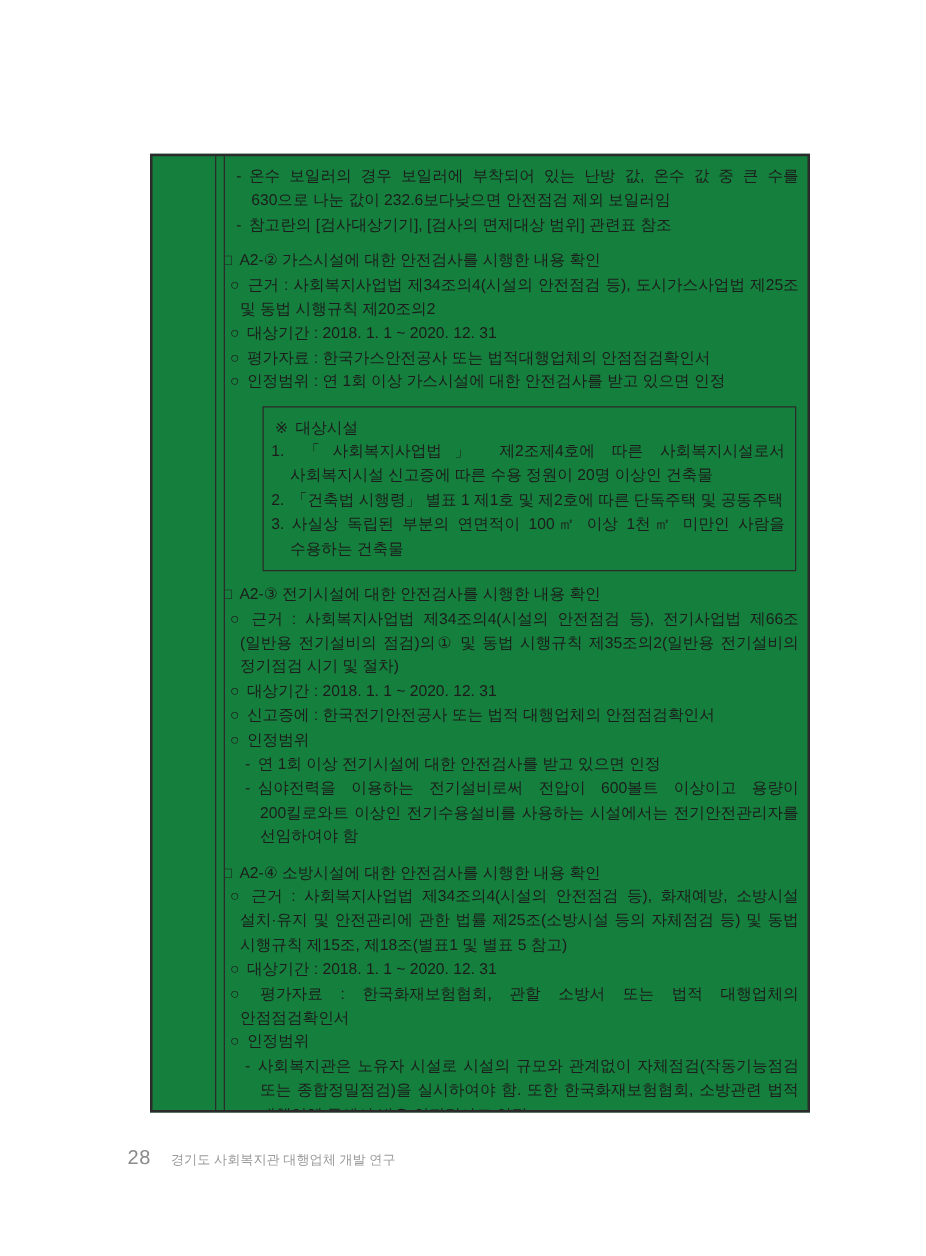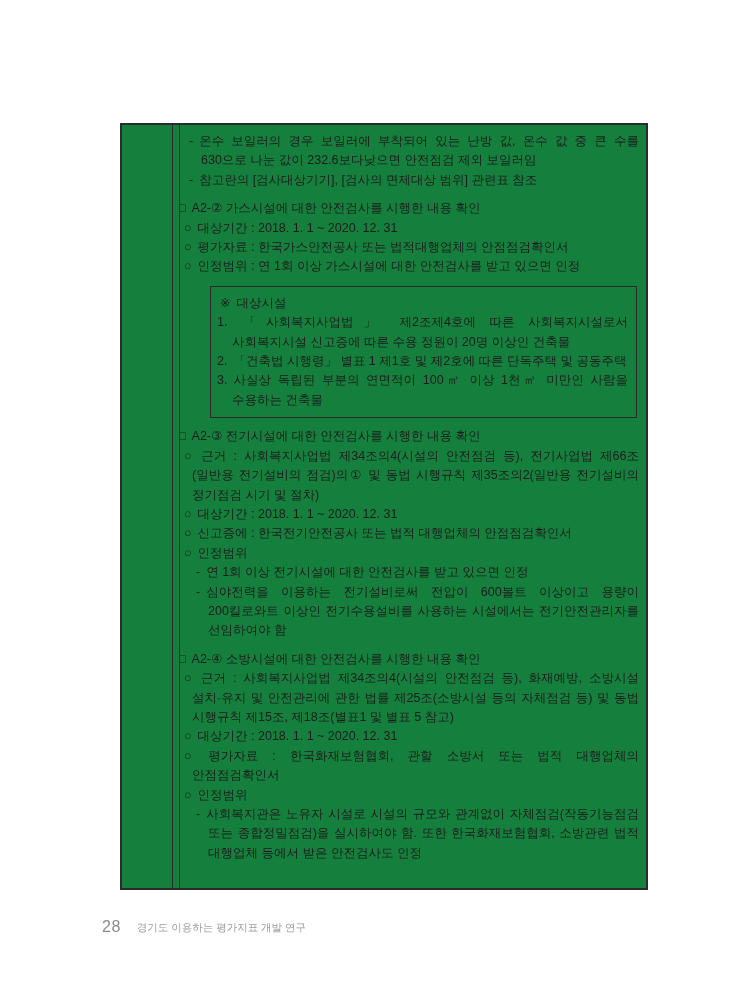--- a/index.html
+++ b/index.html
@@ -91,20 +91,21 @@
 
   <div class="doc-table">
     <div class="col-left"></div>
     <div class="col-gap"></div>
     <div class="col-content">
 
       <p class="p p-d1"><span class="mk">-</span><span>온수 보일러의 경우 보일러에 부착되어 있는 난방 값, 온수 값 중 큰 수를 630으로 나눈 값이 232.6보다낮으면 안전점검 제외 보일러임</span></p>
       <p class="p p-d1"><span class="mk">-</span><span>참고란의 [검사대상기기], [검사의 면제대상 범위] 관련표 참조</span></p>
 
       <p class="p p-sq"><span class="mk">□</span><span>A2-② 가스시설에 대한 안전검사를 시행한 내용 확인</span></p>
+      <p class="p p-ci"><span class="mk">○</span><span>근거 : 사회복지사업법 제34조의4(시설의 안전점검 등), 도시가스사업법 제25조 및 동법 시행규칙 제20조의2</span></p>
       <p class="p p-ci"><span class="mk">○</span><span>대상기간 : 2018. 1. 1 ~ 2020. 12. 31</span></p>
       <p class="p p-ci"><span class="mk">○</span><span>평가자료 : 한국가스안전공사 또는 법적대행업체의 안점점검확인서</span></p>
       <p class="p p-ci"><span class="mk">○</span><span>인정범위 : 연 1회 이상 가스시설에 대한 안전검사를 받고 있으면 인정</span></p>
 
       <div class="notice-box">
         <p class="p nb-head"><span class="mk">※</span><span>대상시설</span></p>
         <p class="p nb-item"><span class="mk">1.</span><span>「사회복지사업법」 제2조제4호에 따른 사회복지시설로서 사회복지시설 신고증에 따른 수용 정원이 20명 이상인 건축물</span></p>
         <p class="p nb-item"><span class="mk">2.</span><span>「건축법 시행령」 별표 1 제1호 및 제2호에 따른 단독주택 및 공동주택</span></p>
         <p class="p nb-item"><span class="mk">3.</span><span>사실상 독립된 부분의 연면적이 100㎡ 이상 1천㎡ 미만인 사람을 수용하는 건축물</span></p>
       </div>
@@ -122,16 +123,16 @@
       <p class="p p-ci"><span class="mk">○</span><span>대상기간 : 2018. 1. 1 ~ 2020. 12. 31</span></p>
       <p class="p p-ci"><span class="mk">○</span><span>평가자료 : 한국화재보험협회, 관할 소방서 또는 법적 대행업체의 안점점검확인서</span></p>
       <p class="p p-ci"><span class="mk">○</span><span>인정범위</span></p>
       <p class="p p-d2"><span class="mk">-</span><span>사회복지관은 노유자 시설로 시설의 규모와 관계없이 자체점검(작동기능점검 또는 종합정밀점검)을 실시하여야 함. 또한 한국화재보험협회, 소방관련 법적 대행업체 등에서 받은 안전검사도 인정</span></p>
 
     </div>
   </div>
 
   <div class="footer">
     <span class="footer-num">28</span>
-    <span class="footer-title">경기도 이용하는 평가지표 개발 연구</span>
+    <span class="footer-title">경기도 사회복지관 대행업체 개발 연구</span>
   </div>
 
 </div>
 
 </body></html>

